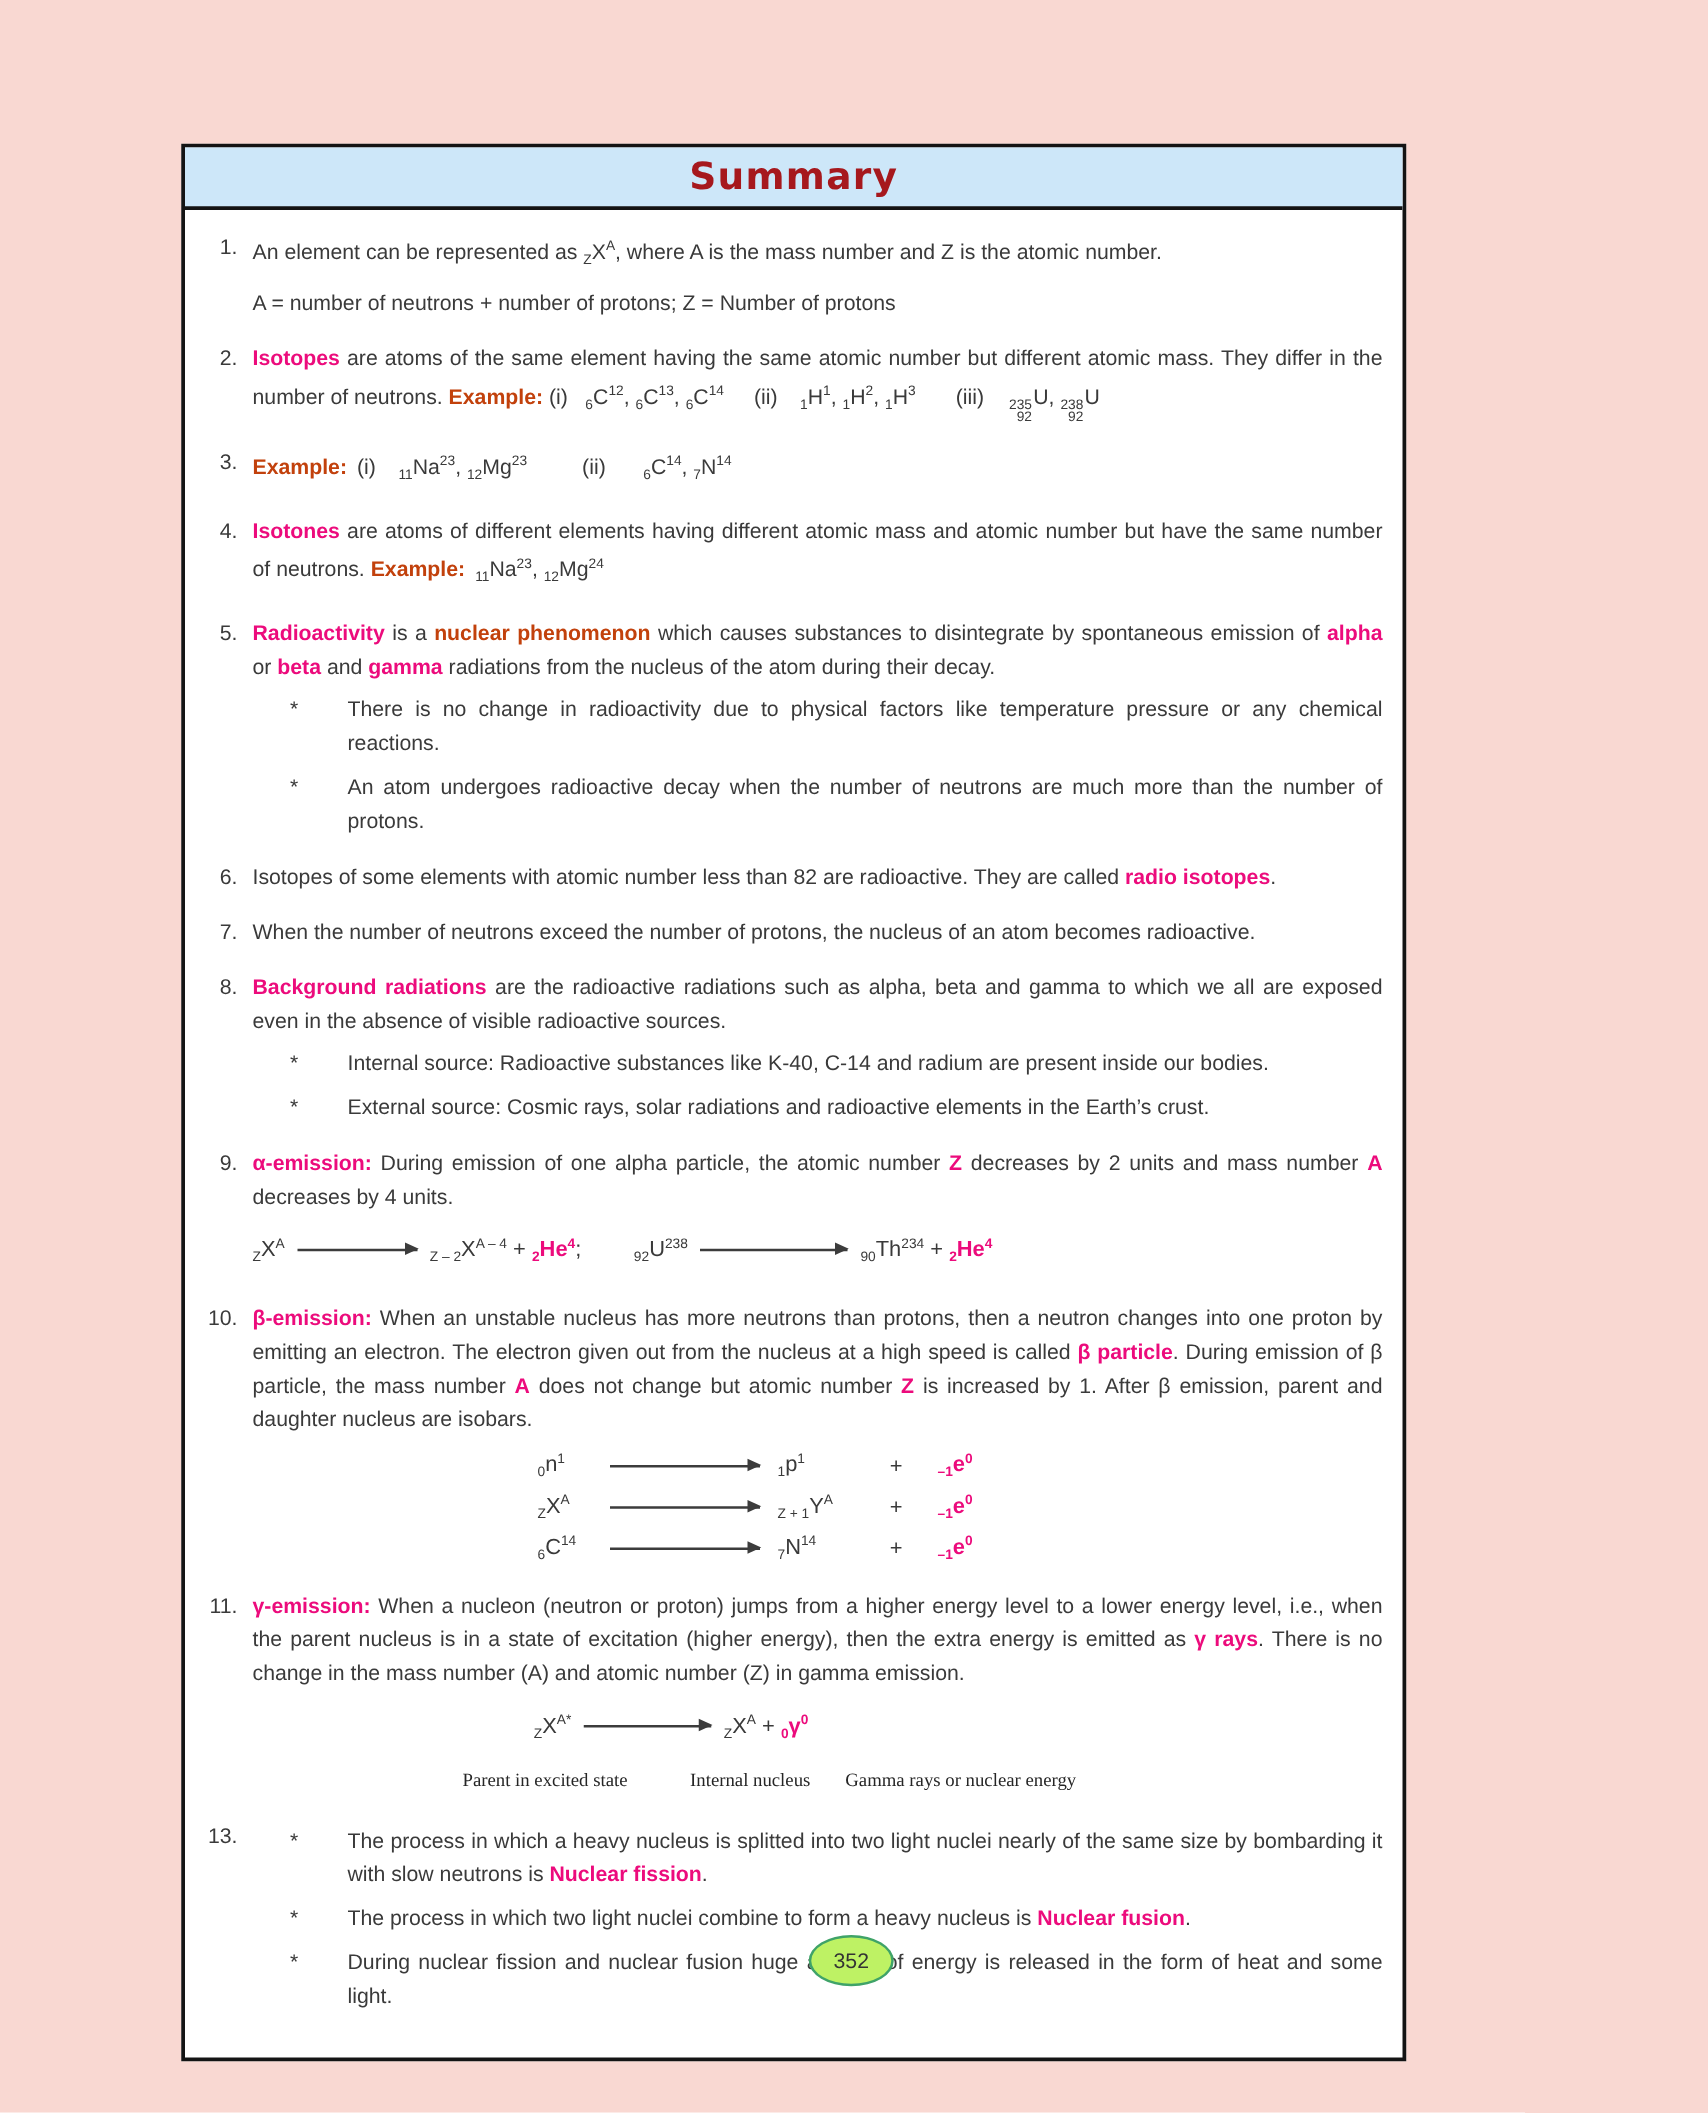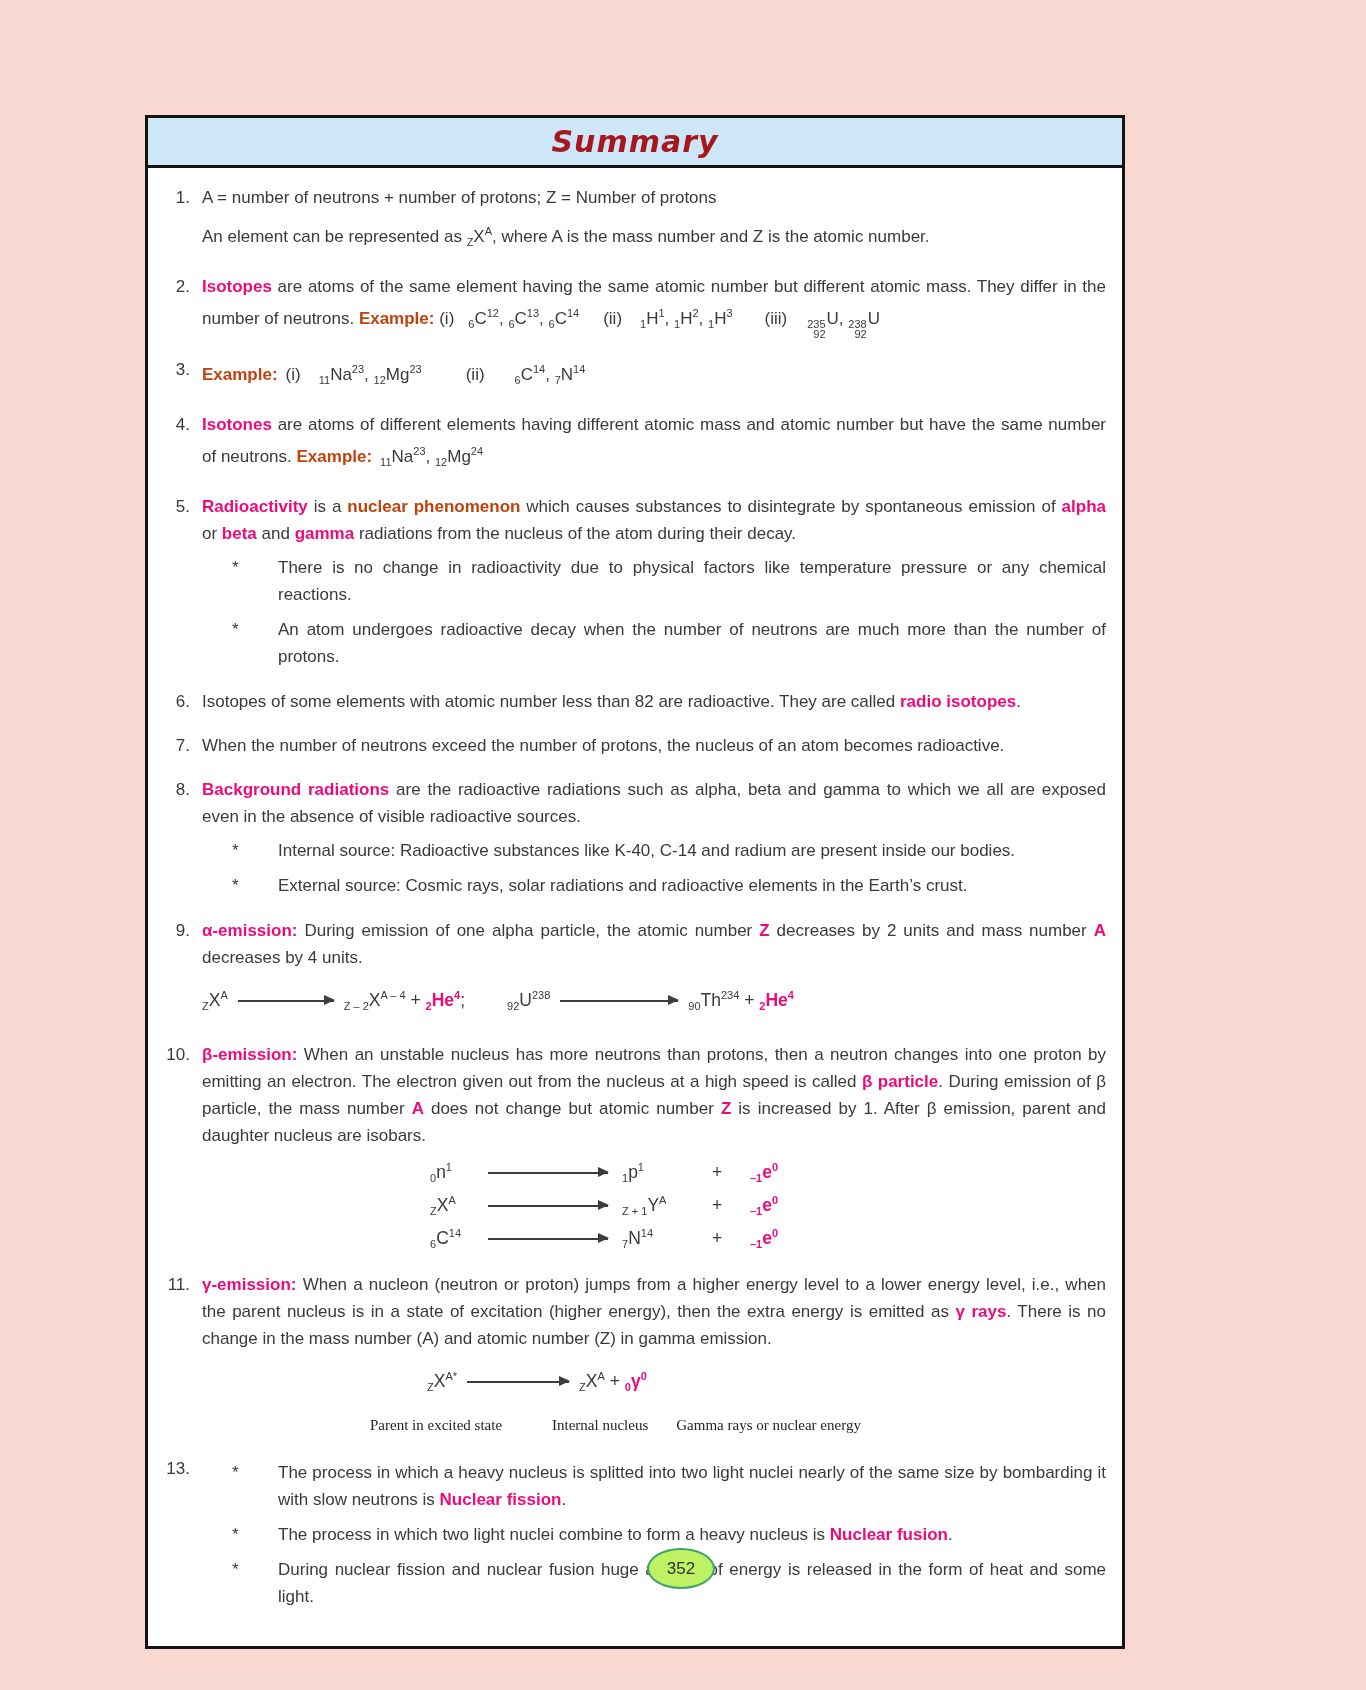--- a/index.html
+++ b/index.html
@@ -11,21 +11,21 @@
   }
   .sheet {
     position:absolute; left:145px; top:115px; width:980px; min-height:1408px;
     background:#ffffff; border:3.5px solid #141414; box-sizing:border-box;
   }
   .hdr {
     background:#cde7f9; border-bottom:3.5px solid #141414; height:47px;
     display:flex; align-items:center; justify-content:center;
   }
   .title {
-    font-family:"DejaVu Sans", sans-serif; font-style:italic; font-weight:bold;
+    font-family:"DejaVu Sans", sans-serif; font-weight:bold;
     font-size:30px; color:#a6181d; letter-spacing:1px;
   }
   .content { padding:16px 16px 18px 8px; }
   .item { display:flex; margin-bottom:10px; }
   .num {
     width:34px; min-width:34px; margin-right:12px; text-align:right;
     font-size:17px; color:#3a3a3a; line-height:27px;
   }
   .ibody { flex:1; font-size:17px; color:#3a3a3a; line-height:27px; }
   .para { margin:0 0 7px 0; text-align:justify; }
@@ -75,22 +75,22 @@
 <body>
 
 <div class="sheet">
   <div class="hdr">
     <span class="title">Summary</span>
   </div>
   <div class="content">
       <div class="item">
         <div class="num">1.</div>
         <div class="ibody">
+          <p class="para"><span class="">An element can be represented as </span><span class="sb">Z</span><span class="">X</span><span class="sp">A</span><span class="">, where A is the mass number and Z is the atomic number.</span></p>
           <p class="para"><span class="">A =  number of neutrons  +  number of protons;  Z  =  Number of protons</span></p>
-          <p class="para"><span class="">An element can be represented as </span><span class="sb">Z</span><span class="">X</span><span class="sp">A</span><span class="">, where A is the mass number and Z is the atomic number.</span></p>
         </div>
       </div>
       <div class="item">
         <div class="num">2.</div>
         <div class="ibody">
           <p class="para"><span class="k">Isotopes</span><span class=""> are atoms of the same element having the same atomic number but different atomic mass. They differ in the number of neutrons. </span><span class="b">Example:</span><span class=""> (i)</span><span class="gap" style="width: 14px;"></span><span class="sb">6</span><span class="">C</span><span class="sp">12</span><span class="">, </span><span class="sb">6</span><span class="">C</span><span class="sp">13</span><span class="">, </span><span class="sb">6</span><span class="">C</span><span class="sp">14</span><span class="gap" style="width: 24px;"></span><span class="">(ii)</span><span class="gap" style="width: 18px;"></span><span class="sb">1</span><span class="">H</span><span class="sp">1</span><span class="">, </span><span class="sb">1</span><span class="">H</span><span class="sp">2</span><span class="">, </span><span class="sb">1</span><span class="">H</span><span class="sp">3</span><span class="gap" style="width: 32px;"></span><span class="">(iii)</span><span class="gap" style="width: 20px;"></span><span class="stack">
               <span>235</span>
               <span>92</span>
             </span><span class="">U, </span><span class="stack">
               <span>238</span>

